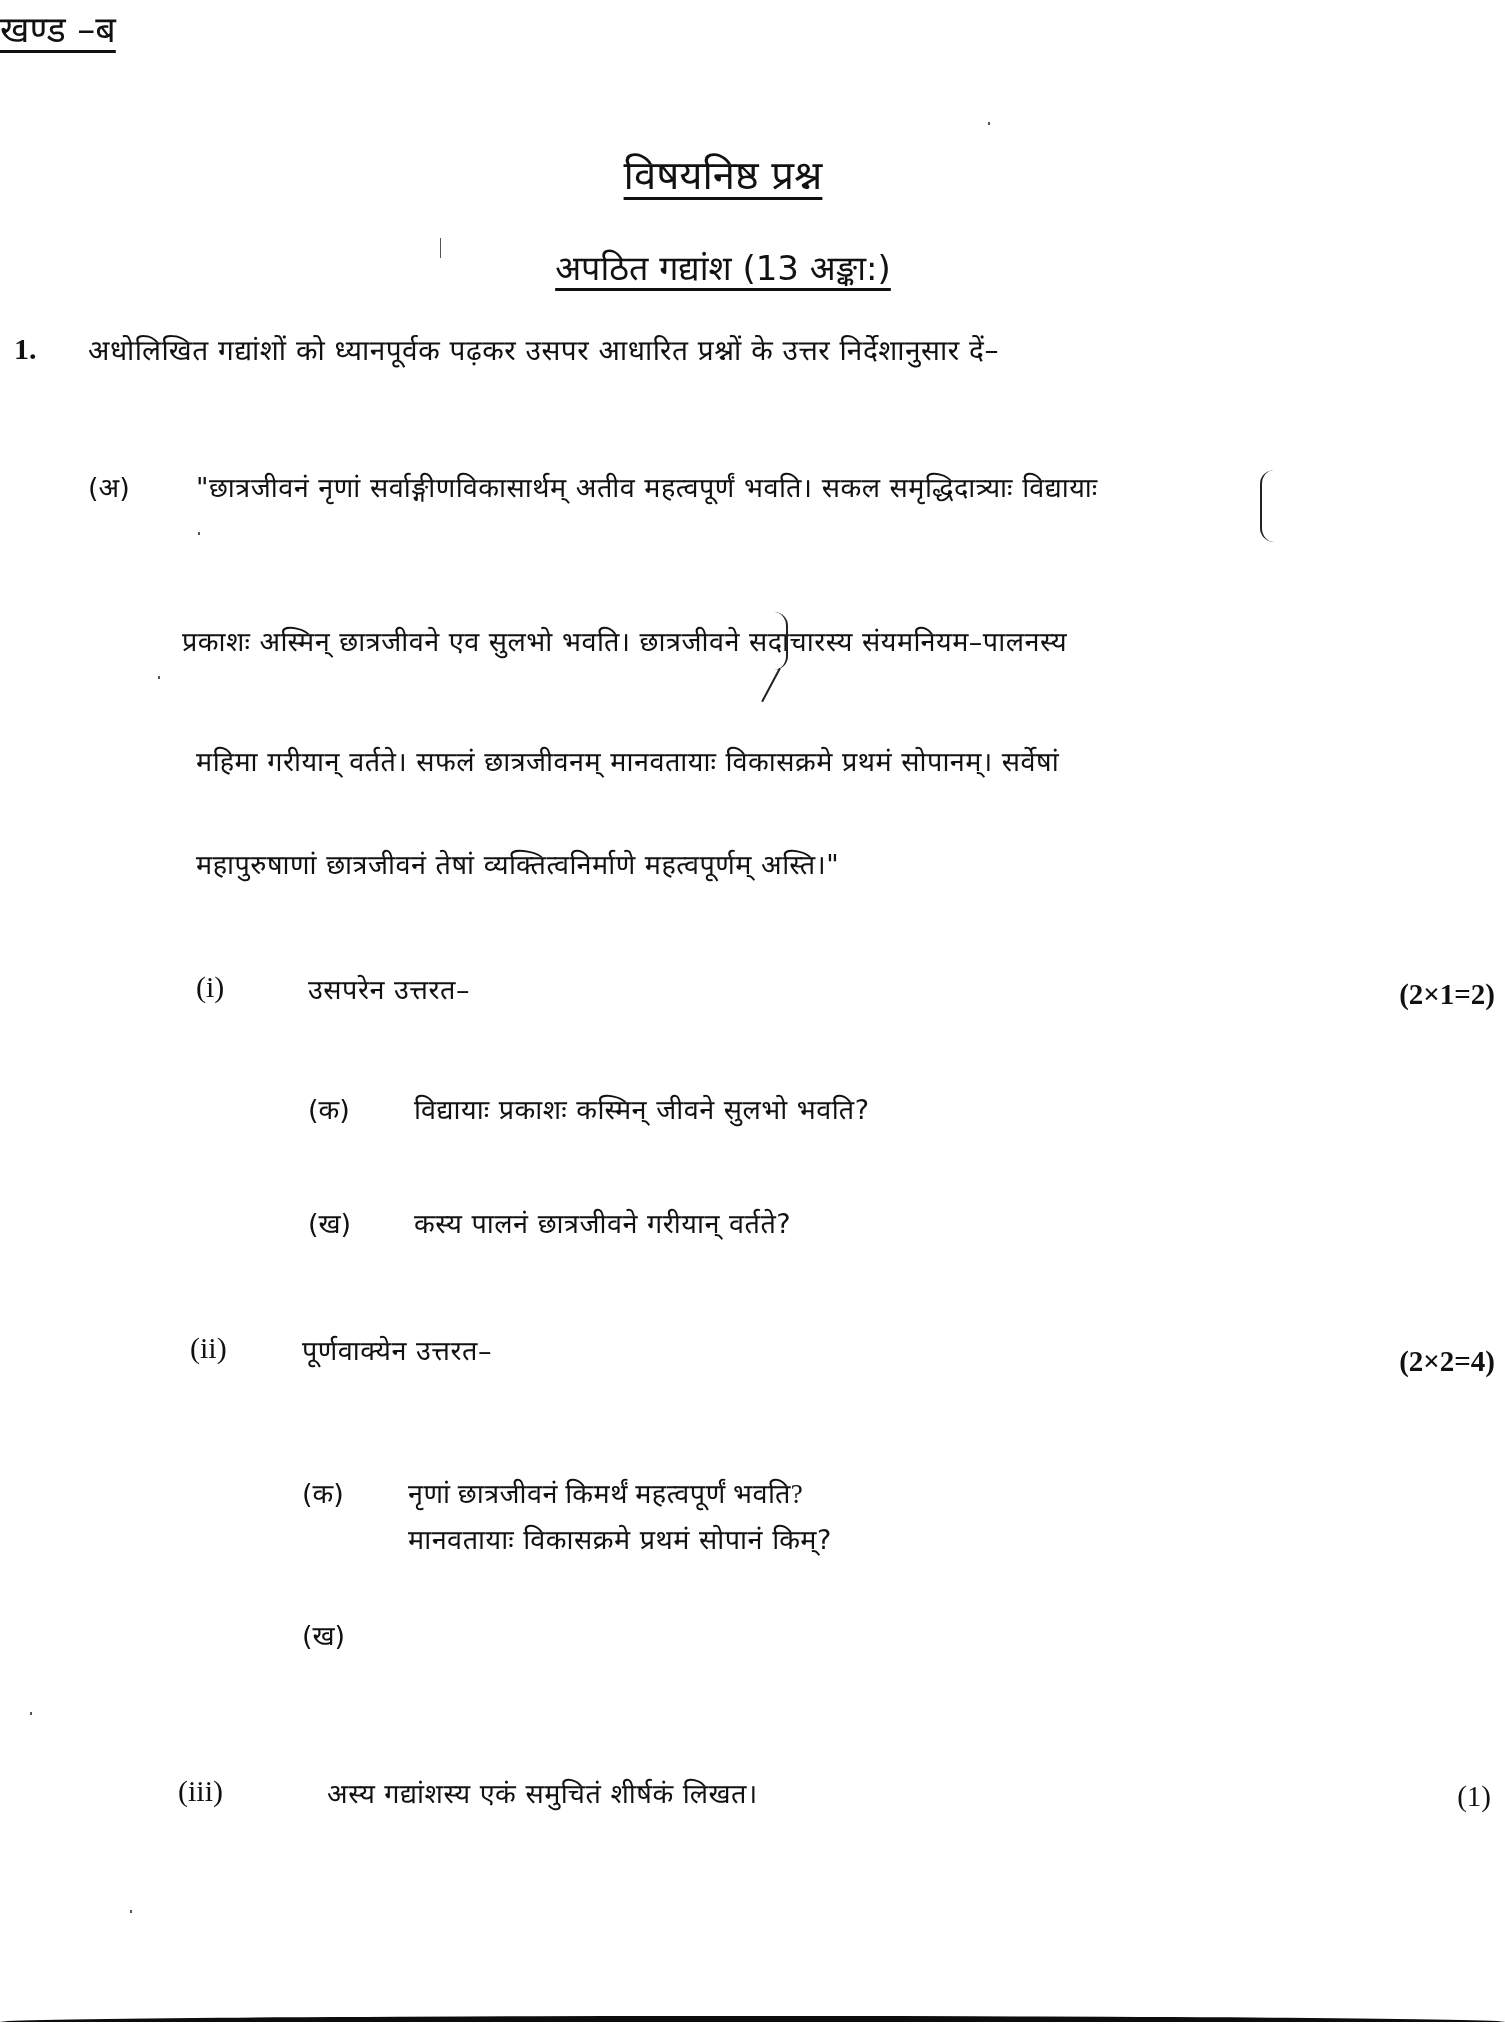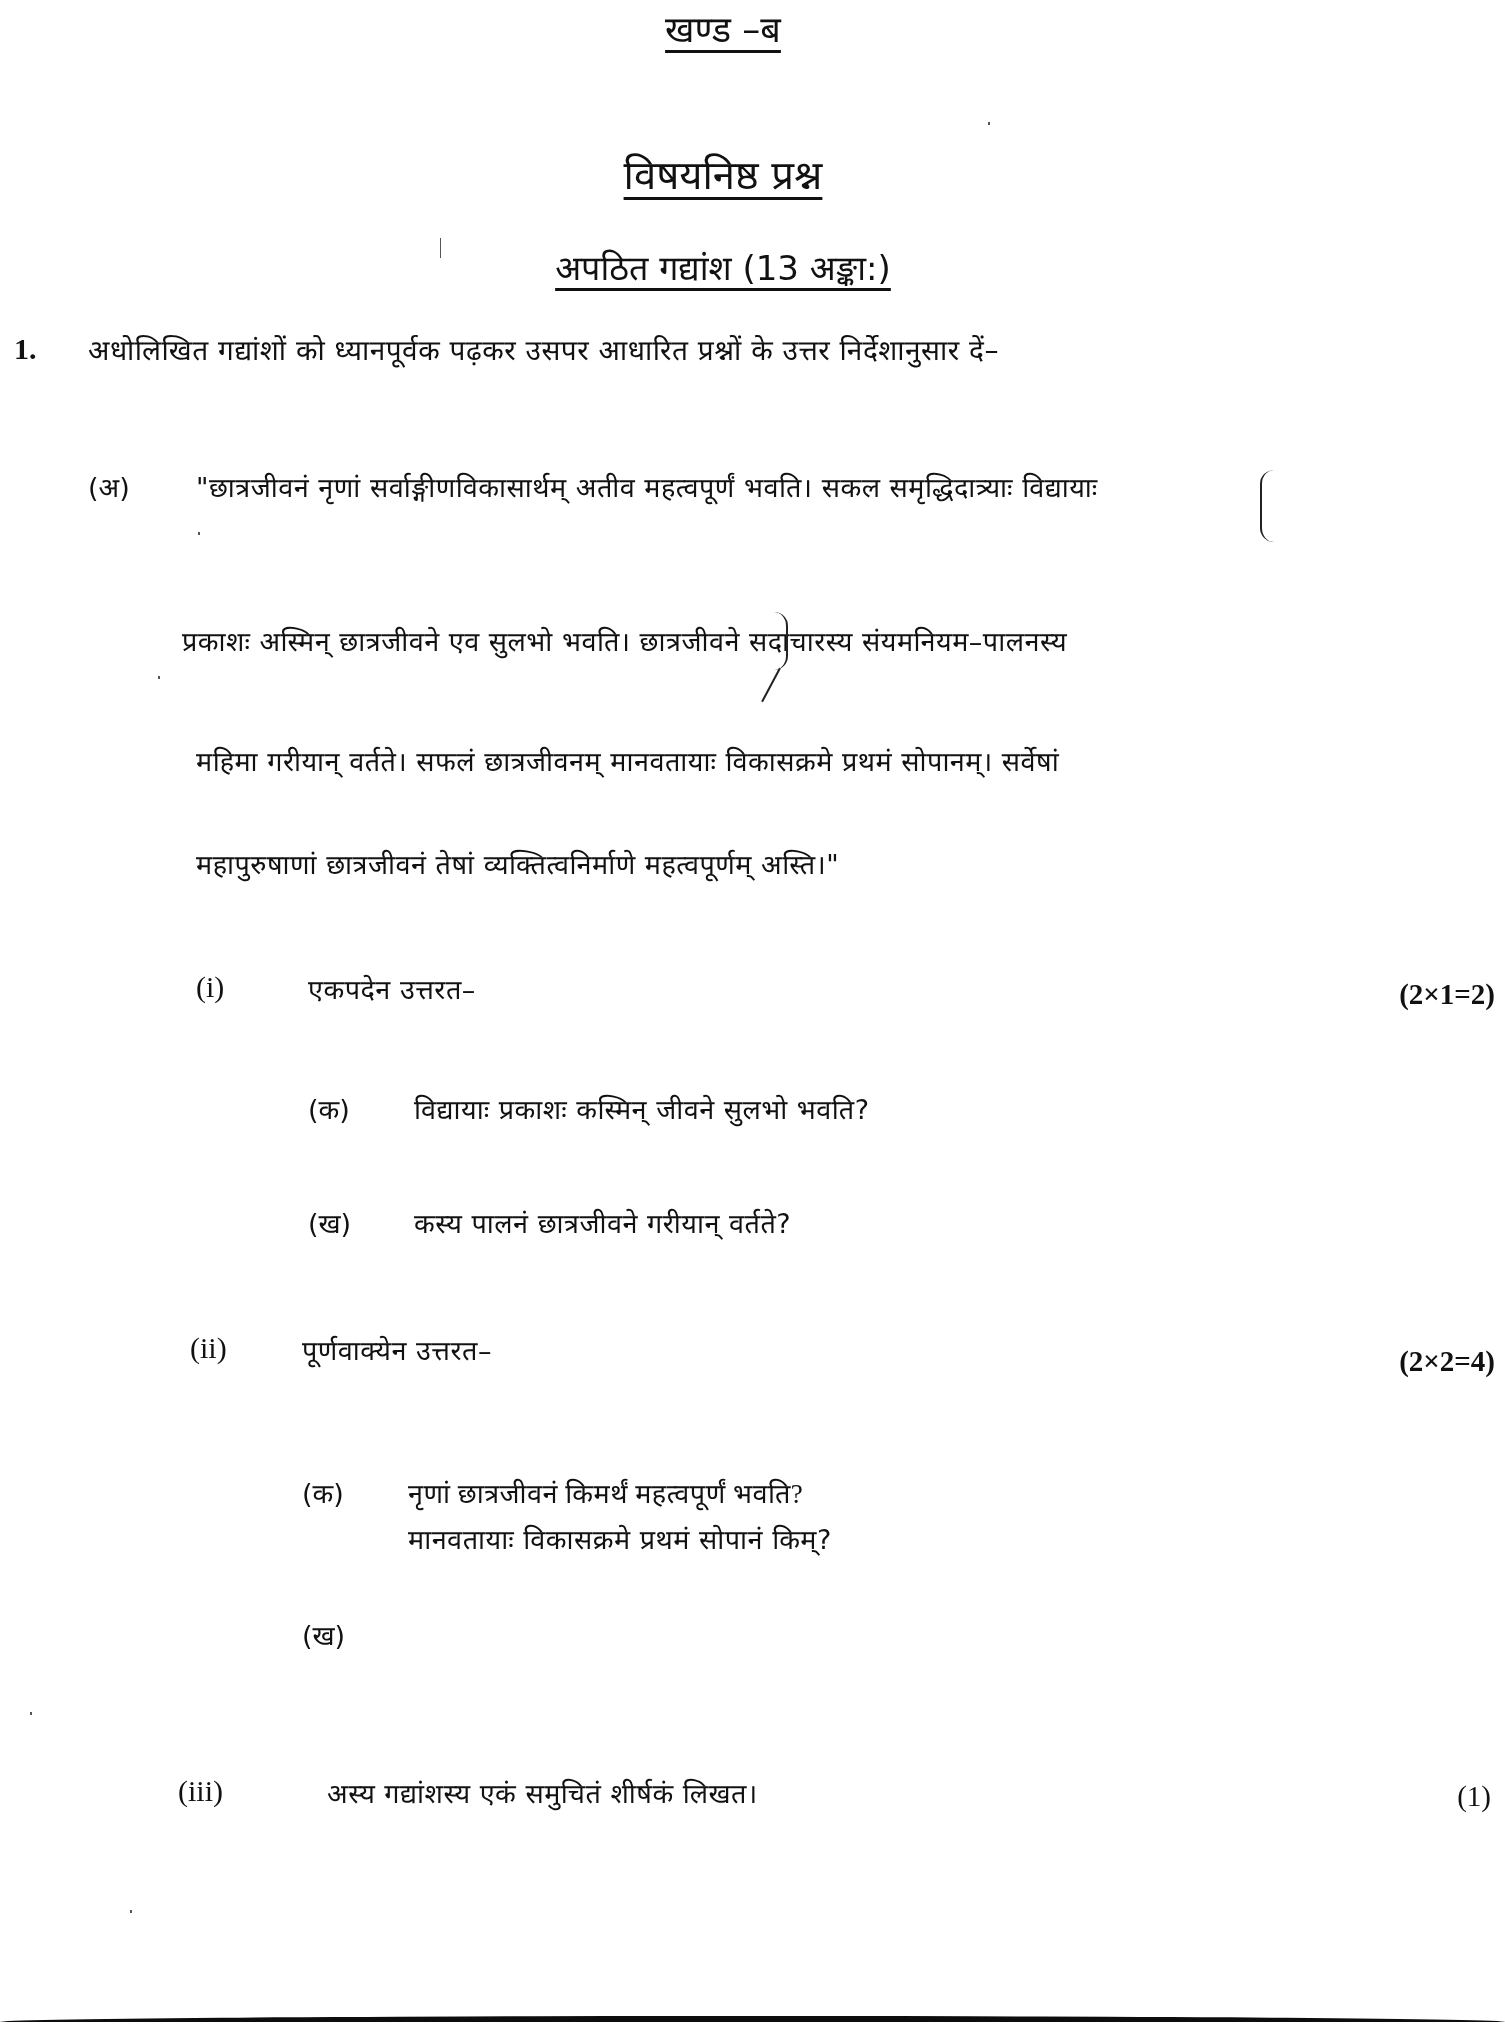--- a/index.html
+++ b/index.html
@@ -3,21 +3,21 @@
 <meta charset="utf-8">
 <style>
   html, body { margin: 0; padding: 0; }
   body {
     width: 1505px; height: 2034px; position: relative; overflow: hidden;
     background: #ffffff; color: #111111;
     font-family: "DejaVu Sans", sans-serif;
   }
   .abs { position: absolute; white-space: nowrap; }
   .heading { font-size: 36px; text-decoration: underline; text-underline-offset: 8px; text-decoration-thickness: 3px; }
-  .h1 { left: 0; width: 1446px; text-align: center; top: 4px; font-size: 36px; }
+  .h1 { left: 0; width: 1446px; text-align: left; top: 4px; font-size: 36px; }
   .h2 { left: 0; width: 1446px; text-align: center; top: 118px; font-size: 40px; margin-top: 28px; }
   .h3 { left: 0; width: 1446px; text-align: center; top: 244px; font-size: 34px; }
   .qnum { font-family: "Liberation Serif", serif; font-weight: bold; font-size: 30px; }
   .txt { font-size: 27px; letter-spacing: 0.5px; }
   .lbl { font-size: 27px; }
   .roman { font-family: "Liberation Serif", serif; font-size: 30px; }
   .marks { font-family: "Liberation Serif", serif; font-weight: bold; font-size: 29px; right: 10px; }
   .bracket-mark {
     position: absolute; border-left: 2px solid #222; border-radius: 14px 0 0 14px;
   }
@@ -45,21 +45,21 @@
 <div class="abs txt" style="left:196px; top:468px;">"छात्रजीवनं नृणां सर्वाङ्गीणविकासार्थम् अतीव महत्वपूर्णं भवति। सकल समृद्धिदात्र्याः विद्यायाः</div>
 <div class="abs txt" style="left:182px; top:622px;">प्रकाशः अस्मिन् छात्रजीवने एव सुलभो भवति। छात्रजीवने सदाचारस्य संयमनियम–पालनस्य</div>
 <div class="abs txt" style="left:196px; top:742px;">महिमा गरीयान् वर्तते। सफलं छात्रजीवनम् मानवतायाः विकासक्रमे प्रथमं सोपानम्। सर्वेषां</div>
 <div class="abs txt" style="left:196px; top:845px;">महापुरुषाणां छात्रजीवनं तेषां व्यक्तित्वनिर्माणे महत्वपूर्णम् अस्ति।"</div>
 
 <div class="bracket-mark" style="left:1260px; top:470px; width:12px; height:72px;"></div>
 <div class="paren-mark" style="left:774px; top:612px; width:12px; height:58px;"></div>
 <div class="slash-mark" style="left:770px; top:666px; height:38px;"></div>
 
 <div class="abs roman" style="left:196px; top:970px;">(i)</div>
-<div class="abs txt" style="left:308px; top:970px;">एकपदेन उत्तरत–</div>
+<div class="abs txt" style="left:308px; top:970px;">उसपरेन उत्तरत–</div>
 <div class="abs marks" style="top:978px;">(2×1=2)</div>
 
 <div class="abs lbl" style="left:308px; top:1090px;">(क)</div>
 <div class="abs txt" style="left:414px; top:1090px;">विद्यायाः प्रकाशः कस्मिन् जीवने सुलभो भवति?</div>
 
 <div class="abs lbl" style="left:308px; top:1204px;">(ख)</div>
 <div class="abs txt" style="left:414px; top:1204px;">कस्य पालनं छात्रजीवने गरीयान् वर्तते?</div>
 
 <div class="abs roman" style="left:190px; top:1331px;">(ii)</div>
 <div class="abs txt" style="left:302px; top:1331px;">पूर्णवाक्येन उत्तरत–</div>

